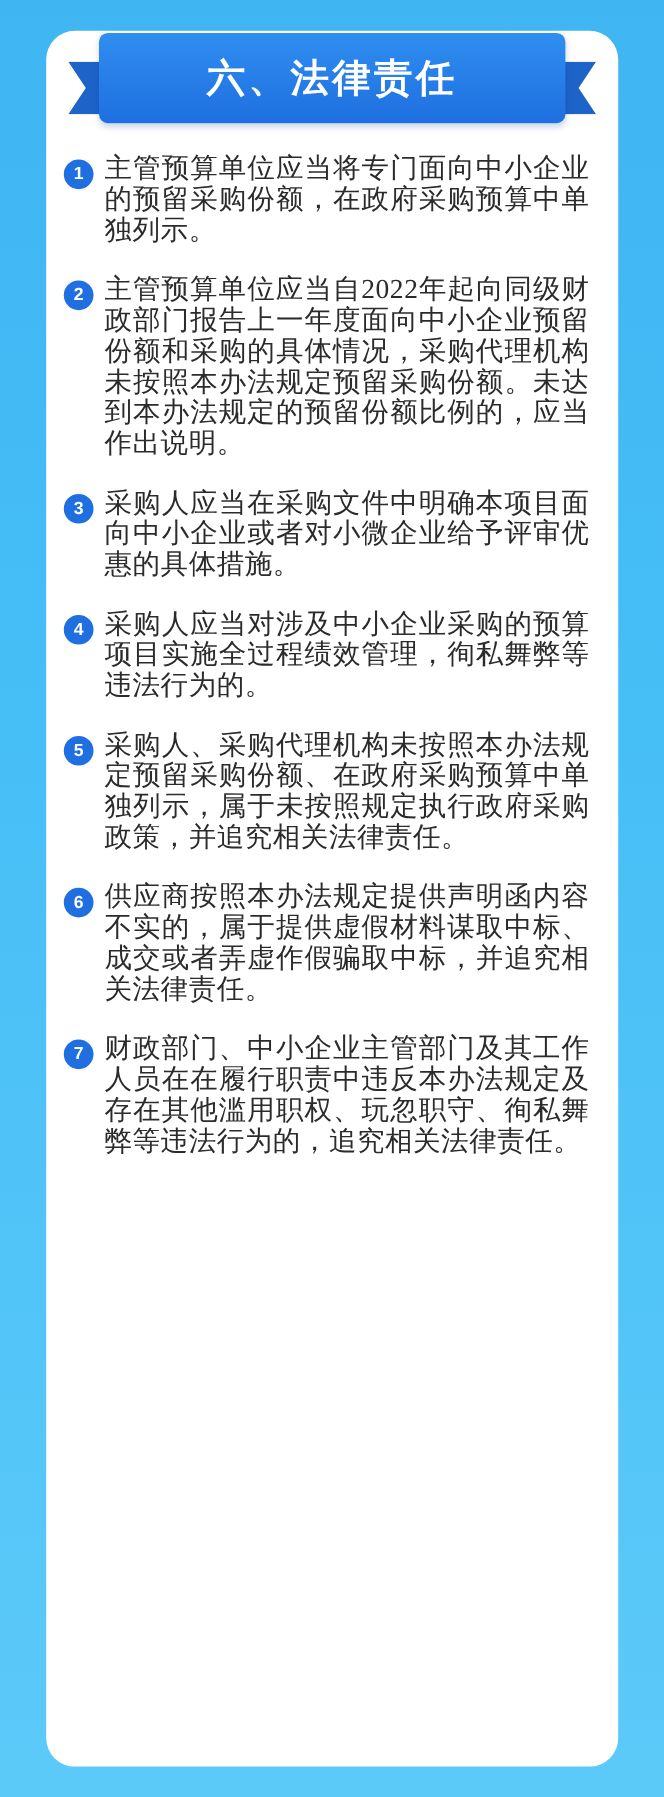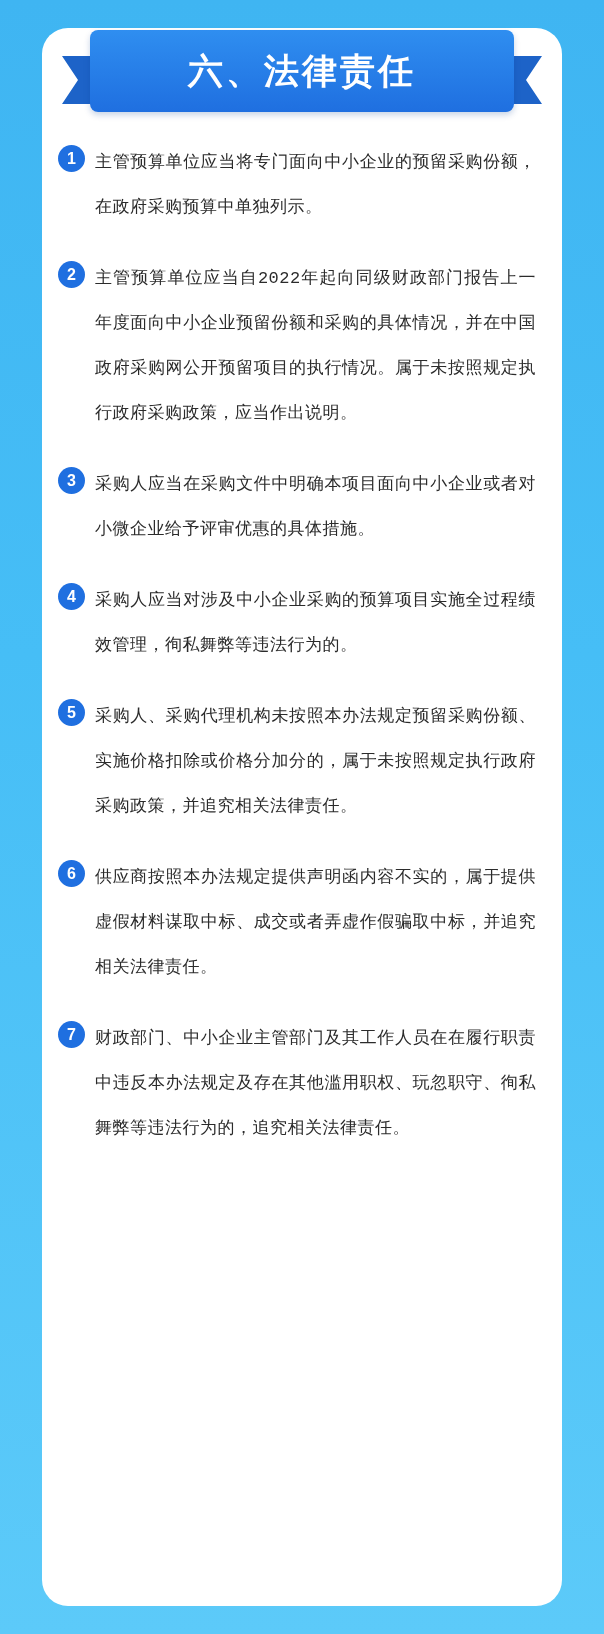--- a/index.html
+++ b/index.html
@@ -97,25 +97,25 @@
     color: #ffffff;
     font-size: 16px;
     line-height: 27px;
     text-align: center;
     font-weight: bold;
     box-sizing: border-box;
   }
   .text {
     flex: 1 1 auto;
     color: #2b2b2b;
-    font-size: 17px;
-    line-height: 45px;
+    font-size: 25px;
+    line-height: 28px;
     letter-spacing: 0.5px;
     text-align: justify;
-    font-family: Liberation Mono, monospace;
+    font-family: Liberation Serif, serif;
   }
 </style>
 </head>
 <body>
 
 <div class="page">
 
   <div class="card"></div>
 
   <div class="banner-wrap">
@@ -128,36 +128,36 @@
 
   <div class="content">
 
     <div class="item">
       <div class="num">1</div>
       <div class="text">主管预算单位应当将专门面向中小企业的预留采购份额，在政府采购预算中单独列示。</div>
     </div>
 
     <div class="item">
       <div class="num">2</div>
-      <div class="text">主管预算单位应当自2022年起向同级财政部门报告上一年度面向中小企业预留份额和采购的具体情况，并在中国政府采购网公开预留项目的执行情况。属于未按照规定执行政府采购政策，应当作出说明。</div>
+      <div class="text">主管预算单位应当自2022年起向同级财政部门报告上一年度面向中小企业预留份额和采购的具体情况，采购代理机构未按照本办法规定预留采购份额。未达到本办法规定的预留份额比例的，应当作出说明。</div>
     </div>
 
     <div class="item">
       <div class="num">3</div>
       <div class="text">采购人应当在采购文件中明确本项目面向中小企业或者对小微企业给予评审优惠的具体措施。</div>
     </div>
 
     <div class="item">
       <div class="num">4</div>
       <div class="text">采购人应当对涉及中小企业采购的预算项目实施全过程绩效管理，徇私舞弊等违法行为的。</div>
     </div>
 
     <div class="item">
       <div class="num">5</div>
-      <div class="text">采购人、采购代理机构未按照本办法规定预留采购份额、实施价格扣除或价格分加分的，属于未按照规定执行政府采购政策，并追究相关法律责任。</div>
+      <div class="text">采购人、采购代理机构未按照本办法规定预留采购份额、在政府采购预算中单独列示，属于未按照规定执行政府采购政策，并追究相关法律责任。</div>
     </div>
 
     <div class="item">
       <div class="num">6</div>
       <div class="text">供应商按照本办法规定提供声明函内容不实的，属于提供虚假材料谋取中标、成交或者弄虚作假骗取中标，并追究相关法律责任。</div>
     </div>
 
     <div class="item">
       <div class="num">7</div>
       <div class="text">财政部门、中小企业主管部门及其工作人员在在履行职责中违反本办法规定及存在其他滥用职权、玩忽职守、徇私舞弊等违法行为的，追究相关法律责任。</div>

